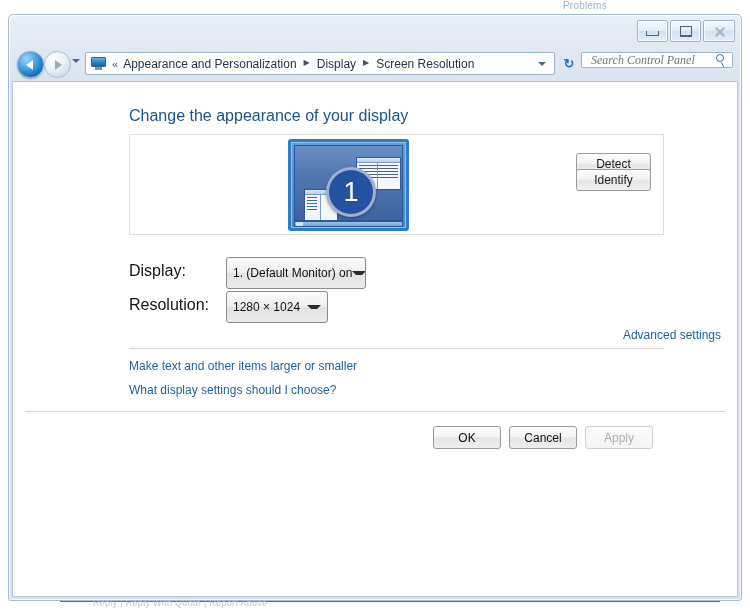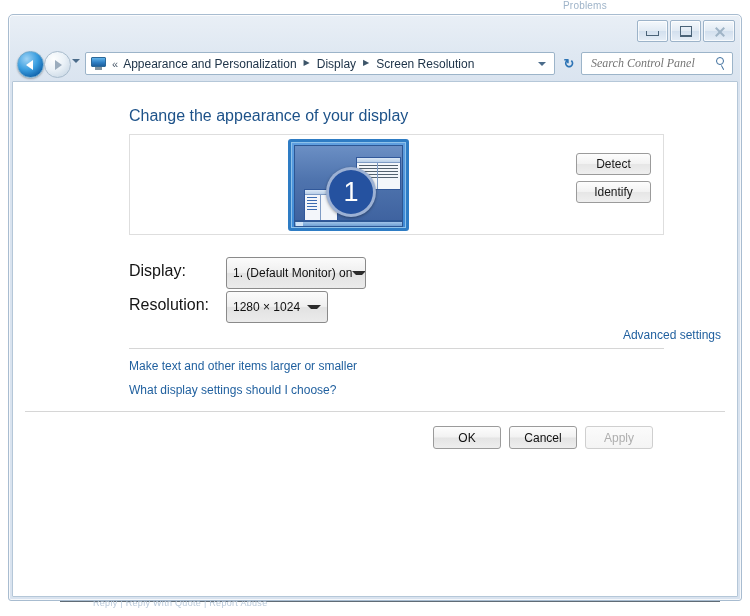--- a/index.html
+++ b/index.html
@@ -239,21 +239,21 @@
     font-size: 13px;
     color: #2d74b5;
     font-weight: bold;
   }
 
   #searchbox {
     position: absolute;
     right: 8px;
     top: 5px;
     width: 152px;
-    height: 23px;
+    height: 16px;
     background: #ffffff;
     border: 1px solid #9cb4c9;
     border-radius: 2px;
     display: flex;
     align-items: center;
     box-sizing: border-box;
     padding: 0 4px 0 7px;
   }
   #search-input {
     border: none;
@@ -441,21 +441,21 @@
     background: linear-gradient(to bottom, #fdfdfd 0%, #f2f2f2 48%, #e6e6e6 52%, #efefef 100%);
     font-size: 12px;
     color: #1a1a1a;
     display: flex;
     align-items: center;
     justify-content: center;
     box-sizing: border-box;
     font-family: "Liberation Sans", sans-serif;
   }
   #detect-button   { right: 12px; top: 18px; }
-  #identify-button { right: 12px; top: 46px; }
+  #identify-button { right: 12px; top: 34px; }
 
   
   .form-label {
     position: absolute;
     left: 116px;
     font-size: 16px;
     color: #141414;
   }
   #display-label    { top: 180px; }
   #resolution-label { top: 214px; }

